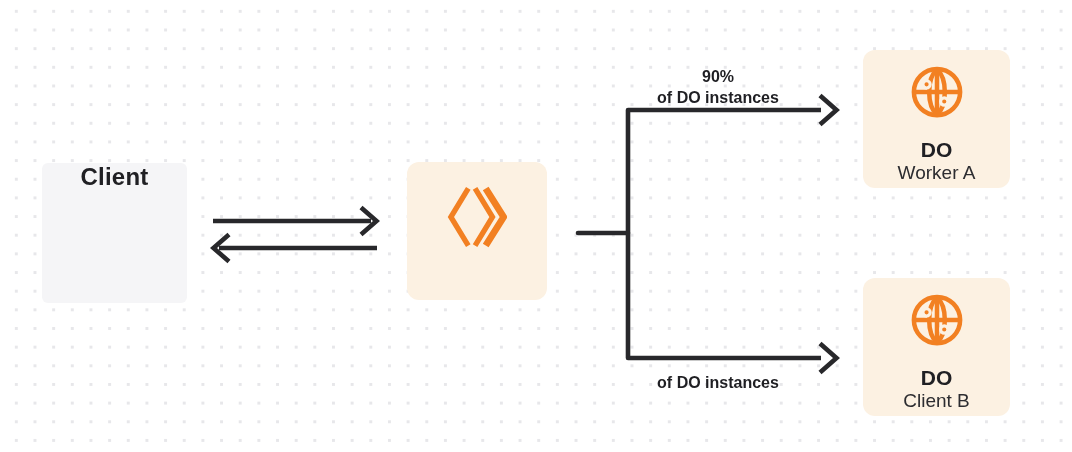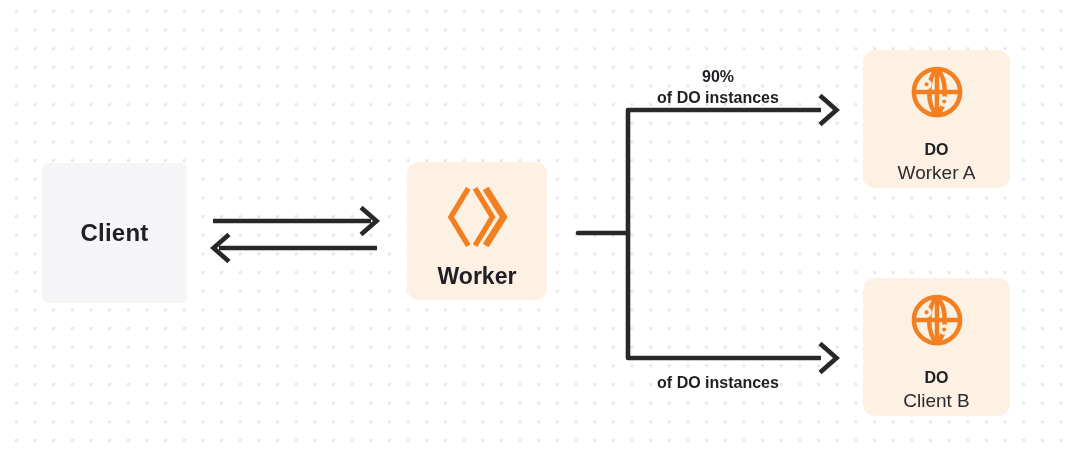--- a/index.html
+++ b/index.html
@@ -29,21 +29,20 @@
     fill: none;
   }
 
   .node { position: absolute; display: flex; flex-direction: column; align-items: center; }
 
   .client-node {
     left: 42px; top: 163px;
     width: 145px; height: 140px;
     background: #f5f5f7;
     border-radius: 6px;
-    justify-content: center;
   }
   .client-label {
     font-size: 24px;
     font-weight: 700;
     color: #202024;
     letter-spacing: 0.2px;
   }
 
   .worker-node {
     left: 407px; top: 162px;
@@ -82,21 +81,21 @@
     fill: none;
     stroke-width: 5;
   }
   .globe-icon .dot {
     fill: #f28022;
     stroke: #fcf1e2;
     stroke-width: 3.4;
   }
   .do-title {
     margin-top: 17px;
-    font-size: 16px;
+    font-size: 21px;
     font-weight: 700;
     color: #202024;
     line-height: 24px;
   }
   .do-subtitle {
     font-size: 19px;
     font-weight: 400;
     color: #2c2c30;
     line-height: 22px;
   }
@@ -137,21 +136,20 @@
   <div class="node client-node">
     <span class="client-label">Client</span>
   </div>
 
   <div class="node worker-node">
     <svg class="worker-logo" viewBox="0 0 62 65" aria-hidden="true">
       <path d="M22 3 L4 32.5 L22 62"></path>
       <path d="M29 3 L47 32.5 L29 62"></path>
       <path class="outer" d="M40 3 L58.5 32.5 L40 62"></path>
     </svg>
-    <span class="worker-label">Worker</span>
   </div>
 
   <div class="node do-node do-a">
     <svg class="globe-icon" viewBox="0 0 64 64" aria-hidden="true">
       <circle class="stroke" cx="32" cy="32" r="25.5"></circle>
       <path class="stroke" d="M6.5 32 H57.5"></path>
       <path class="stroke" d="M32 6.5 V57.5"></path>
       <path class="stroke" d="M32 7 C20.5 17 20.5 47 32 57"></path>
       <path class="stroke" d="M32 7 C43.5 17 43.5 47 32 57"></path>
       <circle class="dot" cx="20.5" cy="23.5" r="4"></circle>

